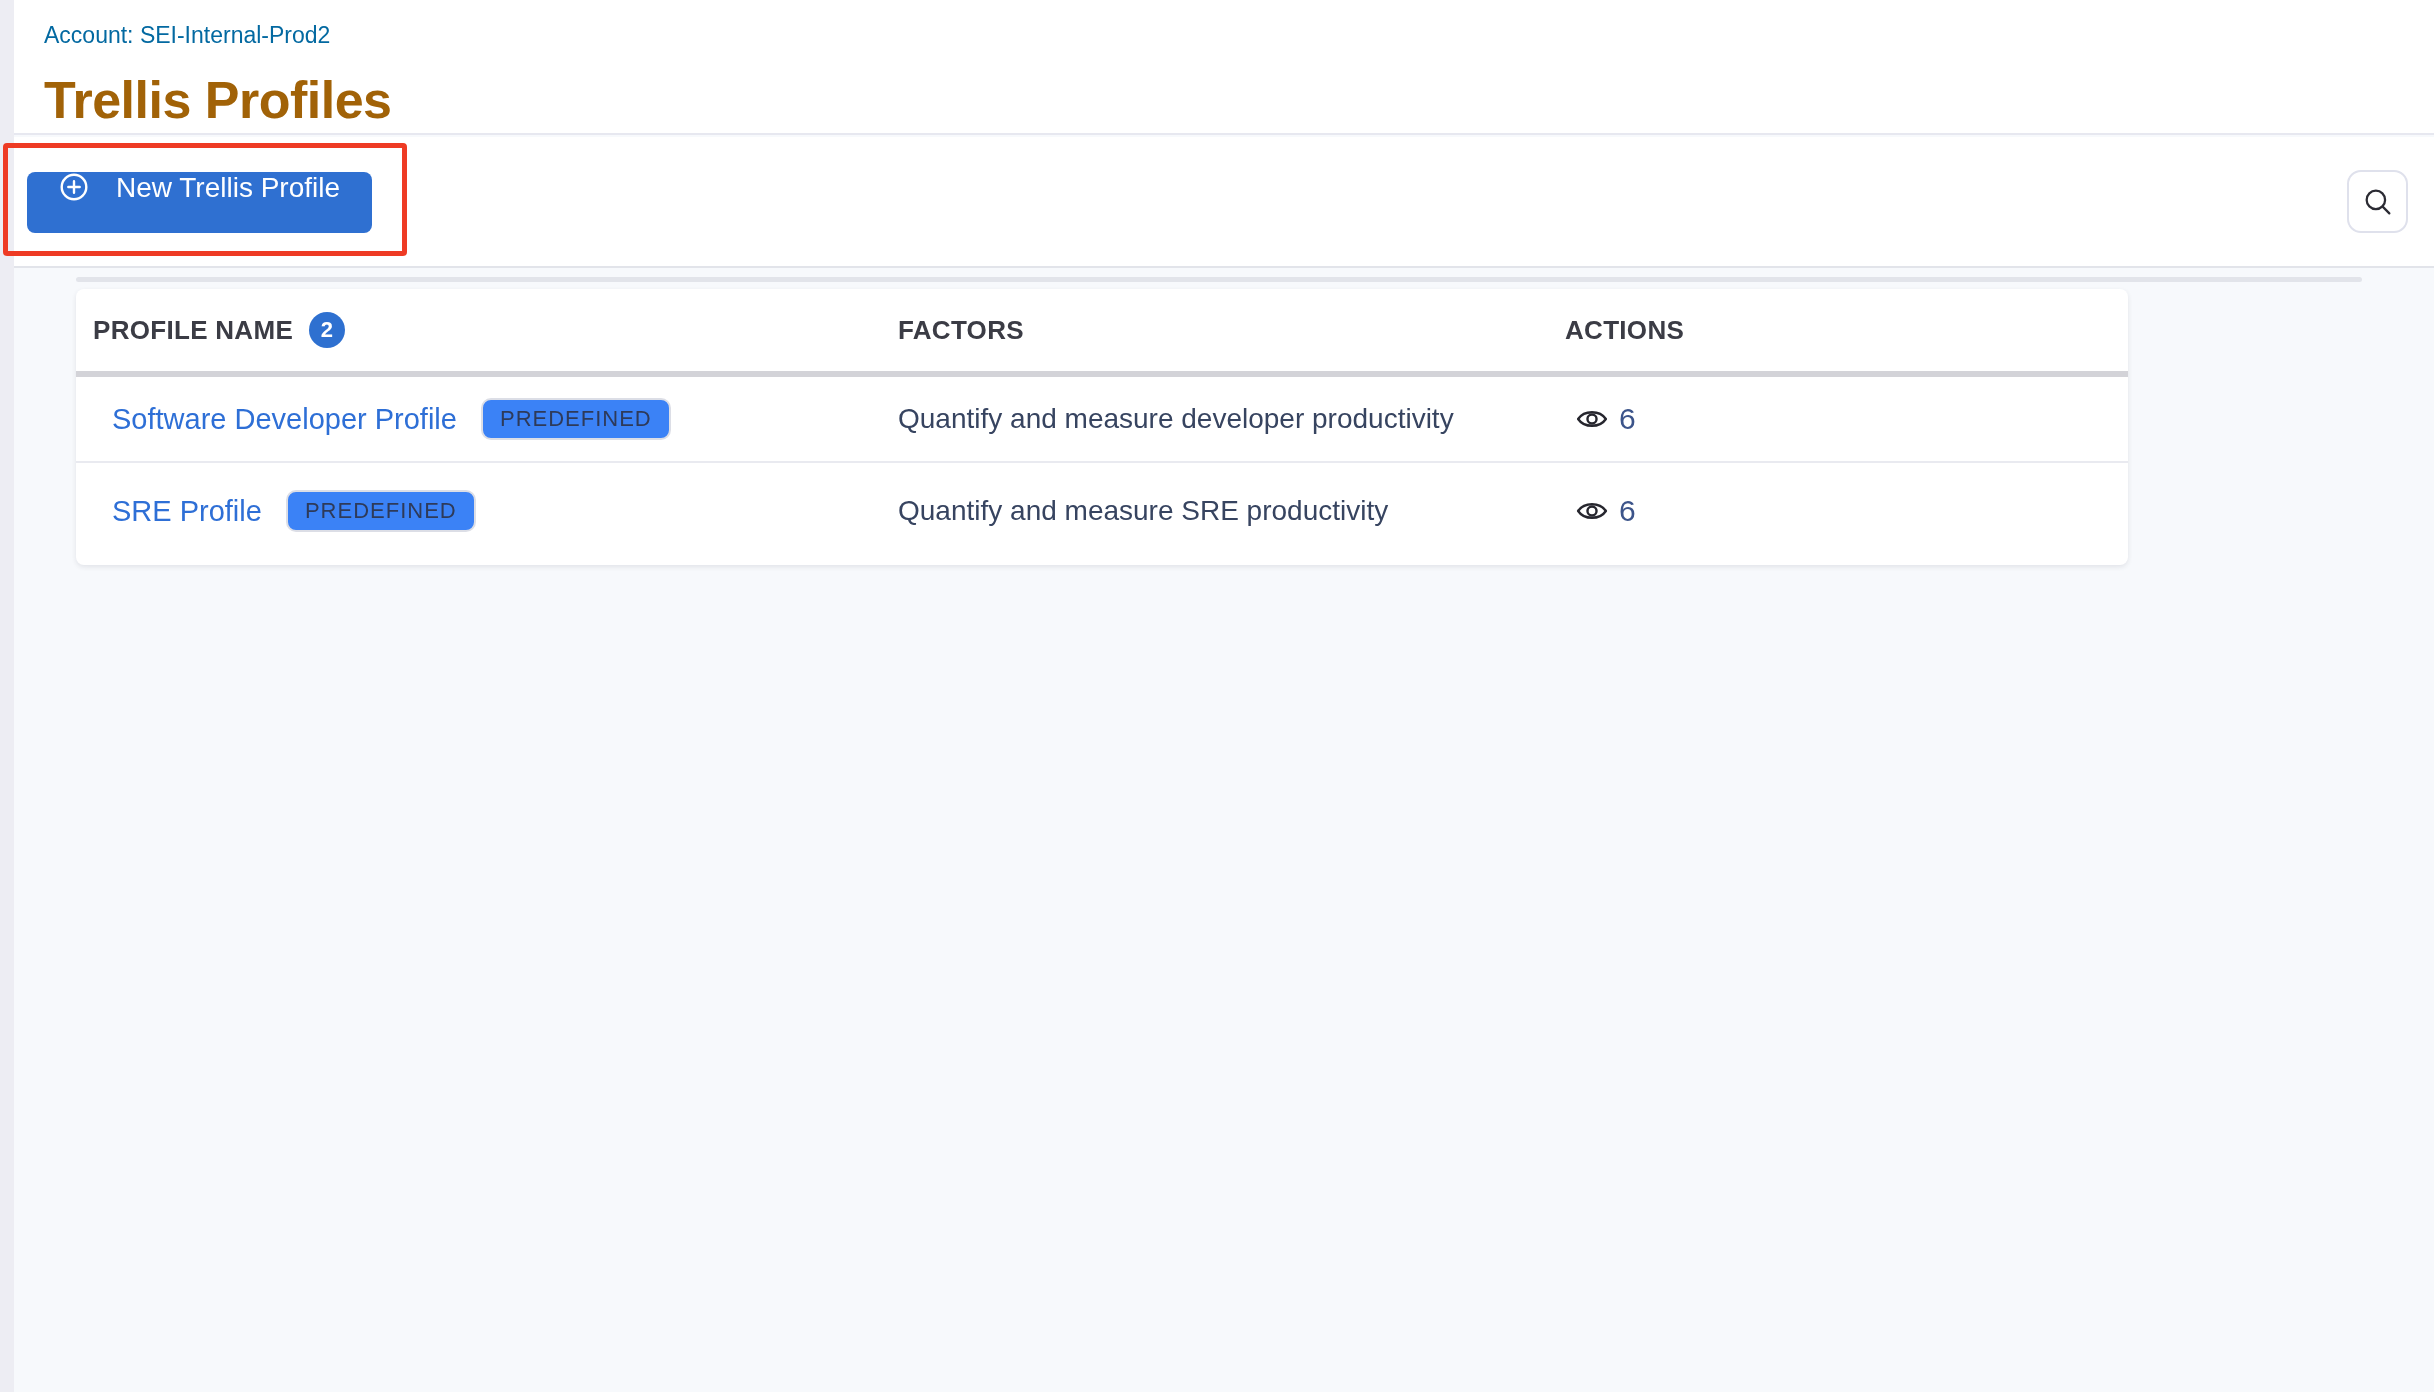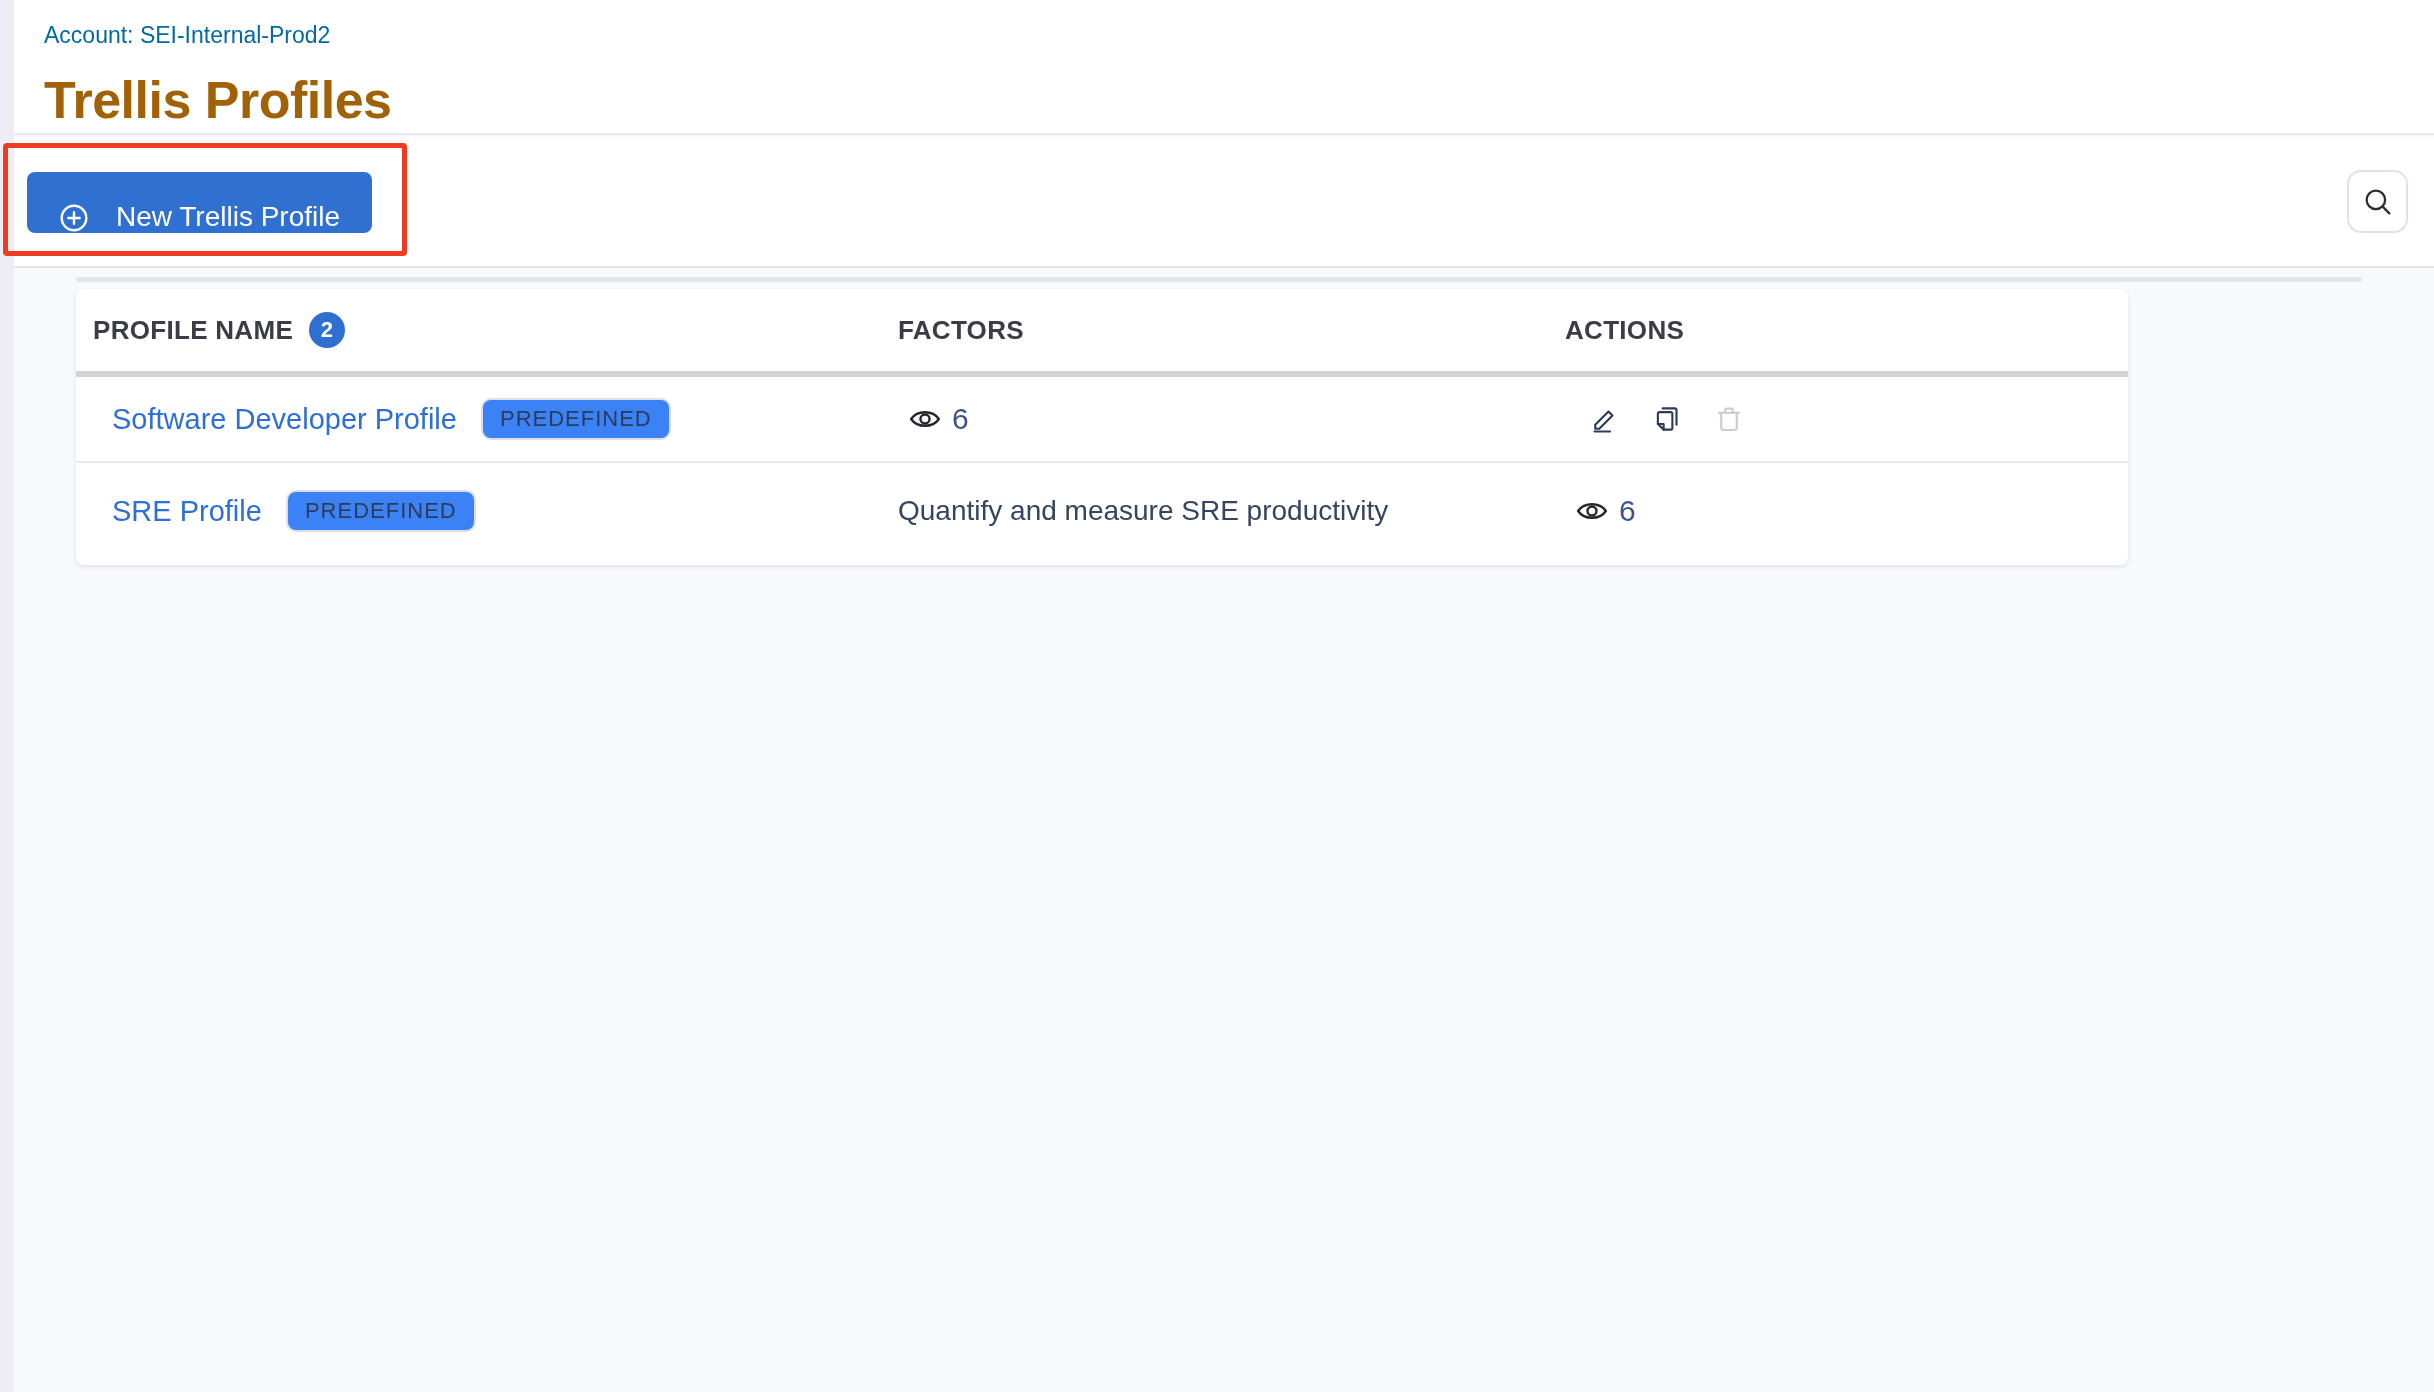--- a/index.html
+++ b/index.html
@@ -33,21 +33,21 @@
     position:absolute; left:0; top:137px; width:100%; height:131px;
     background:#ffffff; border-bottom:2px solid #e2e4ea; z-index:1;
   }
   .annotation-box {
     position:absolute; left:3px; top:143px; width:404px; height:113px;
     border:5px solid #ee3b24; border-radius:4px; z-index:30; pointer-events:none;
   }
   .new-profile-btn {
     position:absolute; left:27px; top:172px; width:345px; height:61px;
     background:#2f70d1; border:none; border-radius:8px; cursor:pointer;
-    display:flex; align-items:flex-end; justify-content:center; gap:27px;
+    display:flex; align-items:flex-start; justify-content:center; gap:27px;
     color:#ffffff; font-size:28px; font-family:inherit; z-index:10;
   }
   .search-btn {
     position:absolute; left:2347px; top:170px; width:61px; height:63px;
     background:#ffffff; border:2px solid #dfe1ec; border-radius:14px;
     display:flex; align-items:center; justify-content:center; cursor:pointer; z-index:10;
   }
   
   .scroll-hint {
     position:absolute; left:76px; top:277px; width:2286px; height:5px;
@@ -136,20 +136,21 @@
     </div>
     <div>FACTORS</div>
     <div>ACTIONS</div>
   </div>
   <div id="tbody">
   <div class="trow">
     <div class="name-cell">
       <a class="profile-link">Software Developer Profile</a>
       <span class="tag">PREDEFINED</span>
     </div>
+    <div class="desc-cell">Quantify and measure developer productivity</div>
     <div class="factors-cell">
       <span>
         <svg width="34" height="34" viewBox="0 0 24 24" fill="none" stroke="#26262e" stroke-width="1.7" stroke-linejoin="round">
           <path d="M2.2 12 C6.5 5.6 17.5 5.6 21.8 12 C17.5 18.4 6.5 18.4 2.2 12 Z"></path>
           <circle cx="12" cy="12" r="3.2"></circle>
         </svg>
       </span>
       <span class="factors-count">6</span>
     </div>
     <div class="actions-cell">

